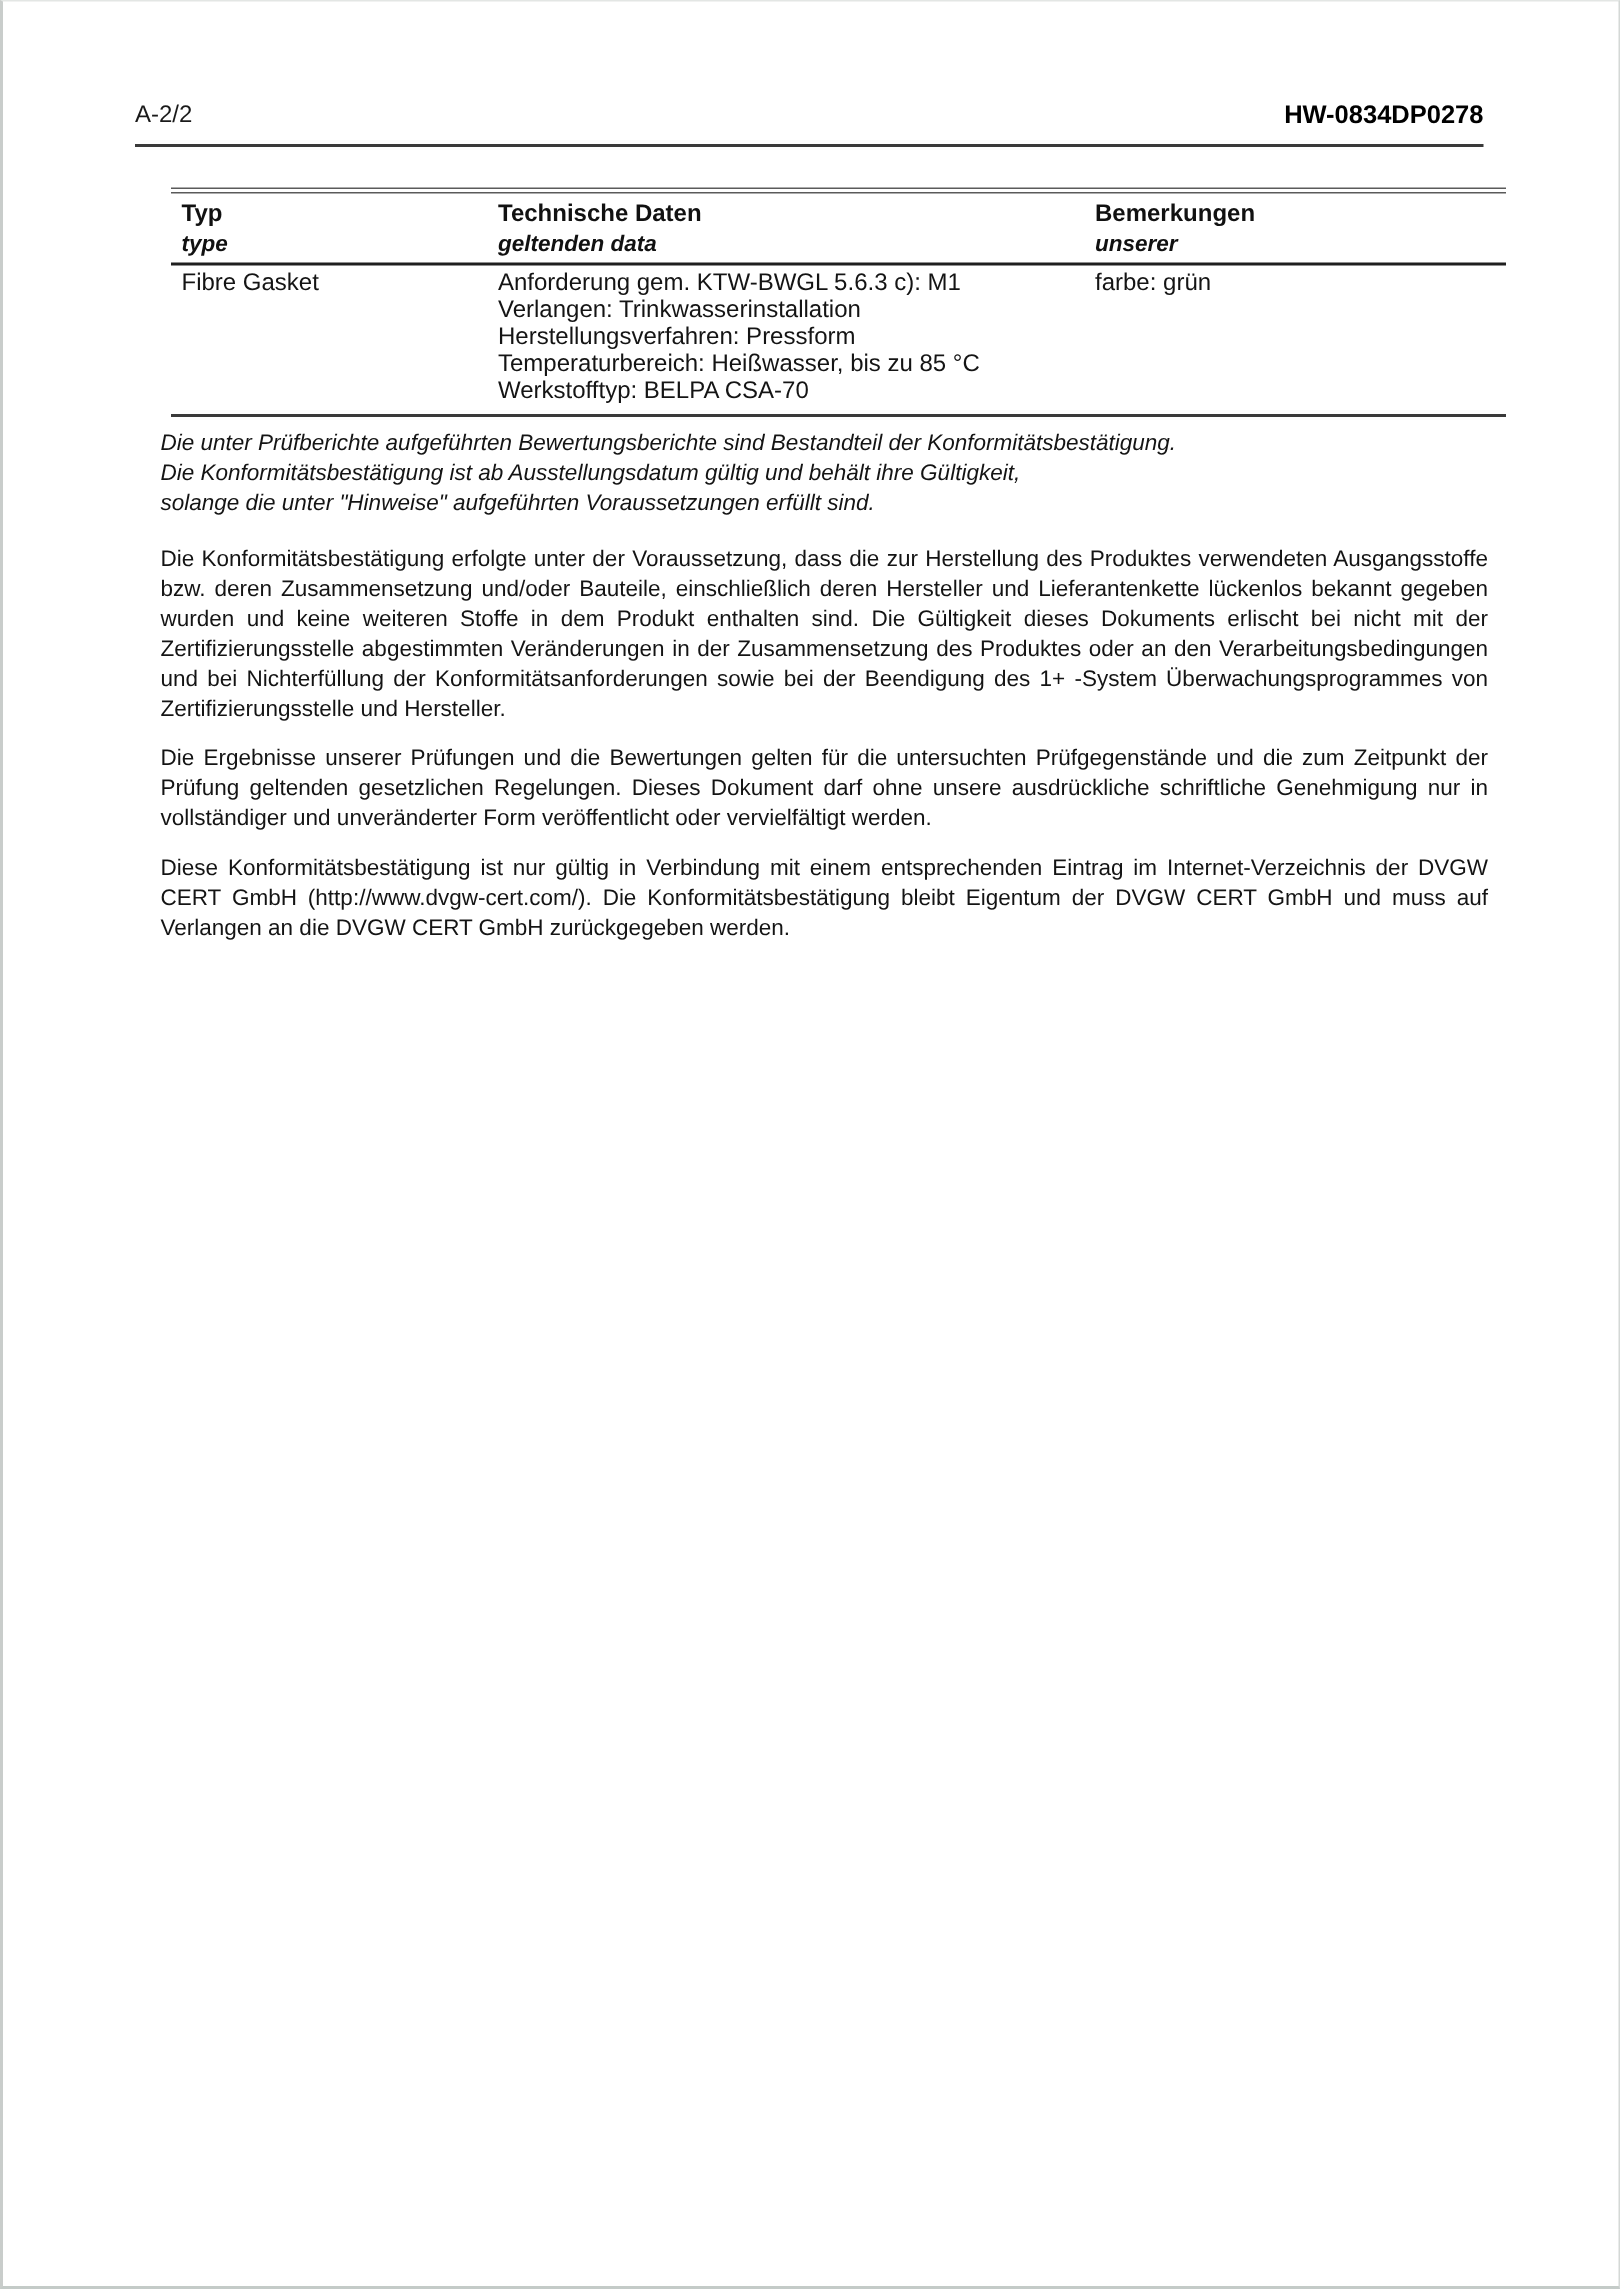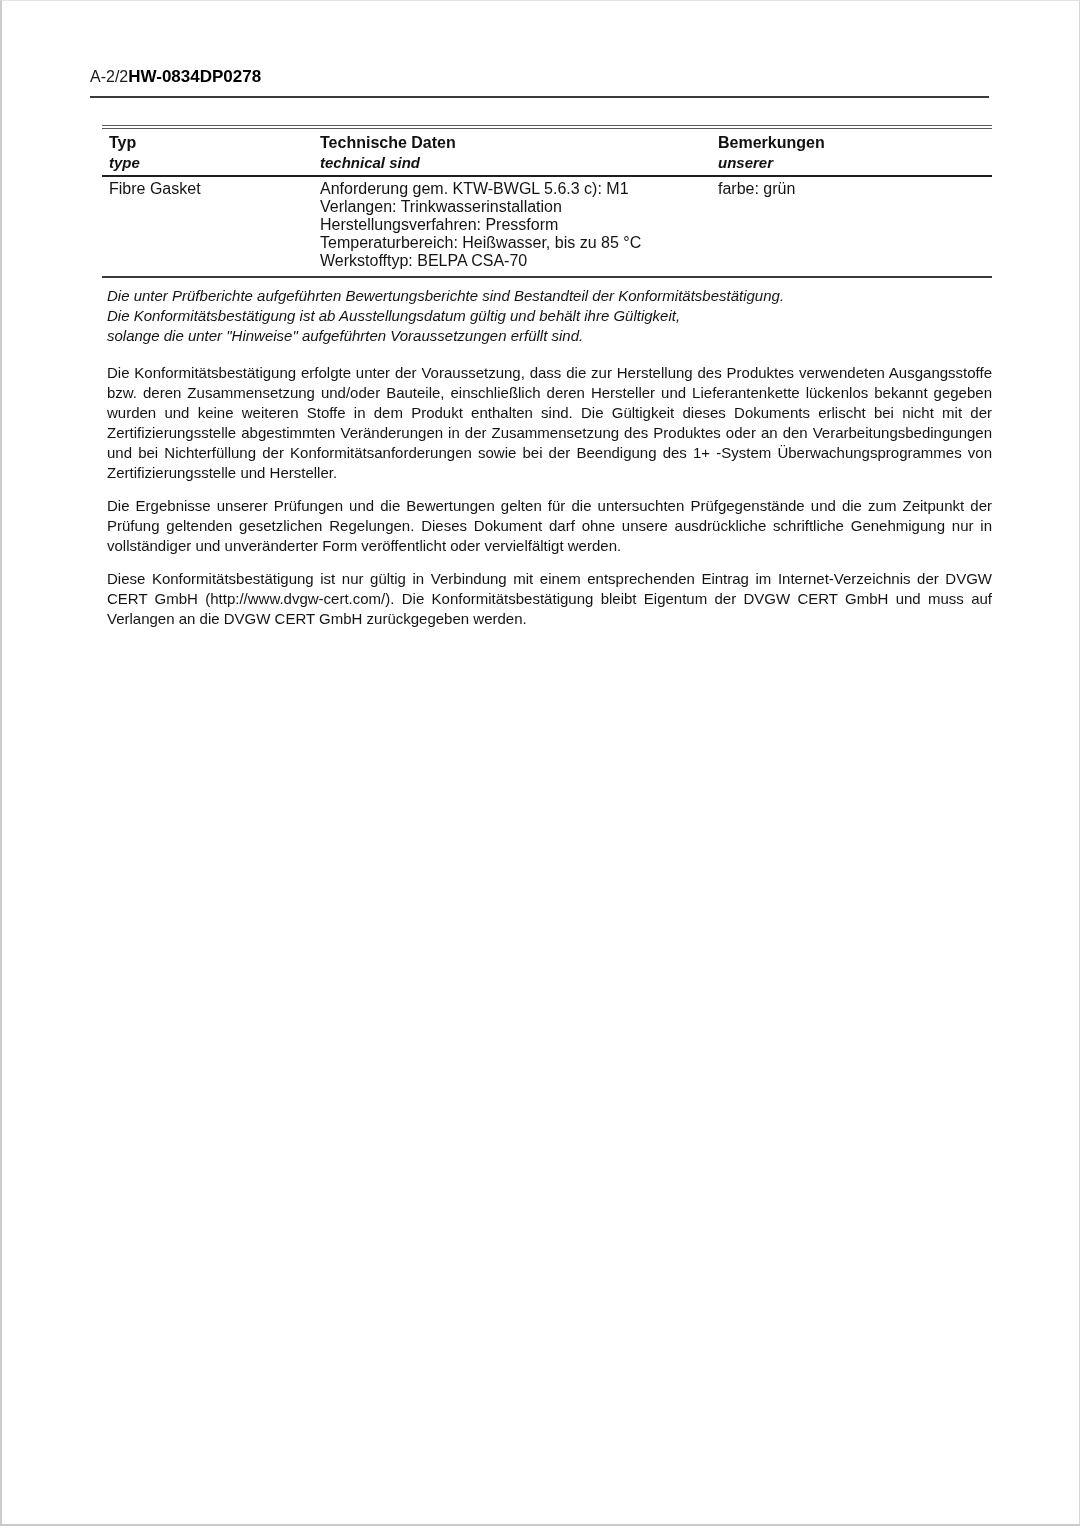--- a/index.html
+++ b/index.html
@@ -18,39 +18,40 @@
     border-left: 2px solid #c9cdcb;
     border-right: 1px solid #d4d8d6;
     border-bottom: 2px solid #c4cbc8;
     padding: 66px 90px 0 88px;
     position: relative;
   }
 
   
   .doc-header {
     display: flex;
+    justify-content: space-between;
     align-items: flex-end;
     padding-bottom: 9px;
     border-bottom: 2px solid #3a3a3a;
   }
   .page-label {
     font-size: 16px;
     line-height: 20px;
     color: #1a1a1a;
   }
   .doc-number {
     font-size: 17px;
     line-height: 20px;
     font-weight: bold;
     color: #000000;
   }
 
   
   .spec-table {
-    margin: 27px 0 0 12px;
+    margin: 27px 0 0 24px;
     width: 890px;
     font-size: 15px;
   }
   .double-rule {
     height: 2px;
     border-top: 1px solid #5a5a5a;
     border-bottom: 1px solid #5a5a5a;
   }
   .t-row {
     display: flex;
@@ -124,21 +125,21 @@
   <div class="spec-table">
     <div class="double-rule"></div>
 
     <div class="t-head t-row">
       <div class="t-col-1">
         <div class="h-de">Typ</div>
         <div class="h-en">type</div>
       </div>
       <div class="t-col-2">
         <div class="h-de">Technische Daten</div>
-        <div class="h-en">technical sind</div>
+        <div class="h-en">geltenden data</div>
       </div>
       <div class="t-col-3">
         <div class="h-de">Bemerkungen</div>
         <div class="h-en">unserer</div>
       </div>
     </div>
 
     <div class="t-body t-row">
       <div class="t-col-1 cell">Fibre Gasket</div>
       <div class="t-col-2">

